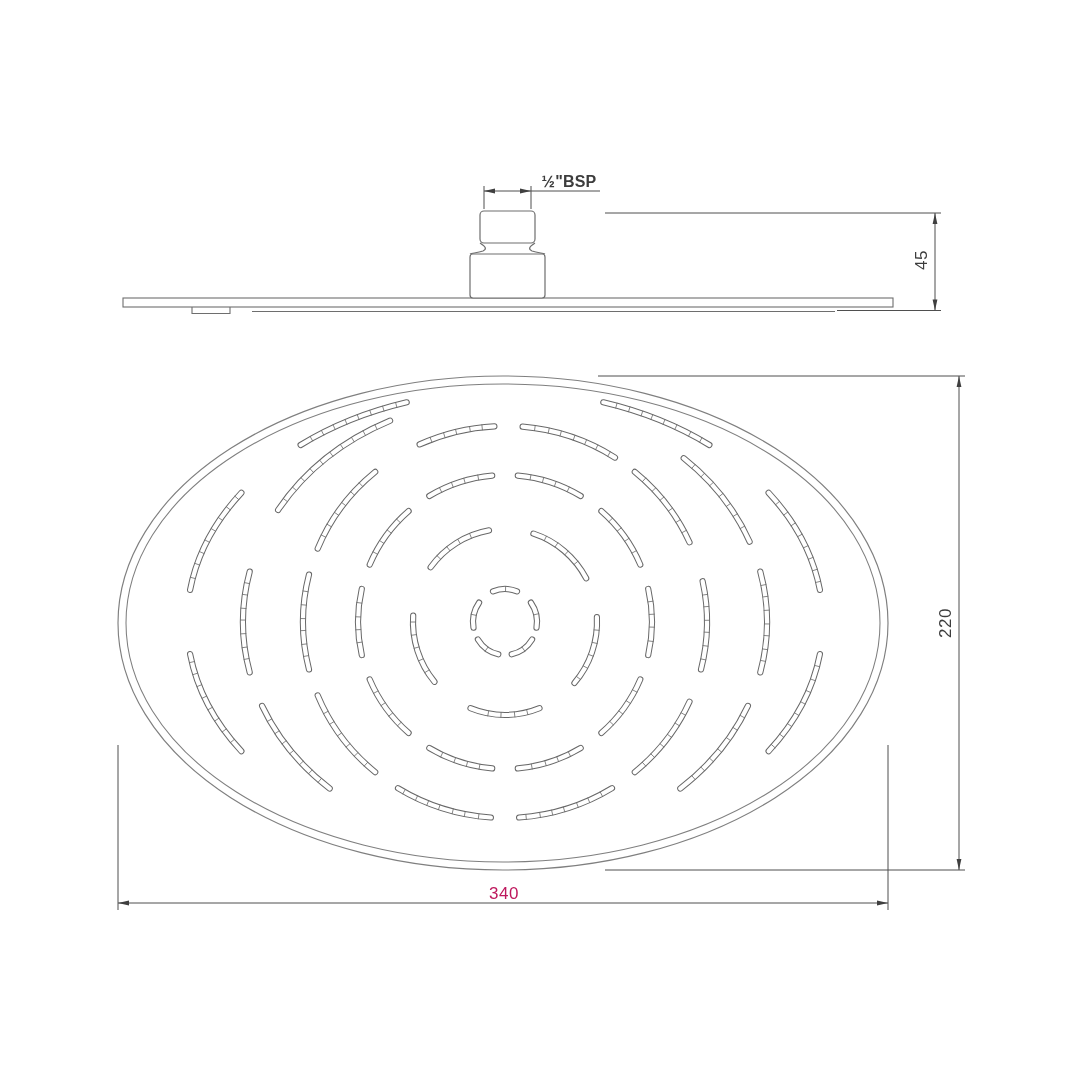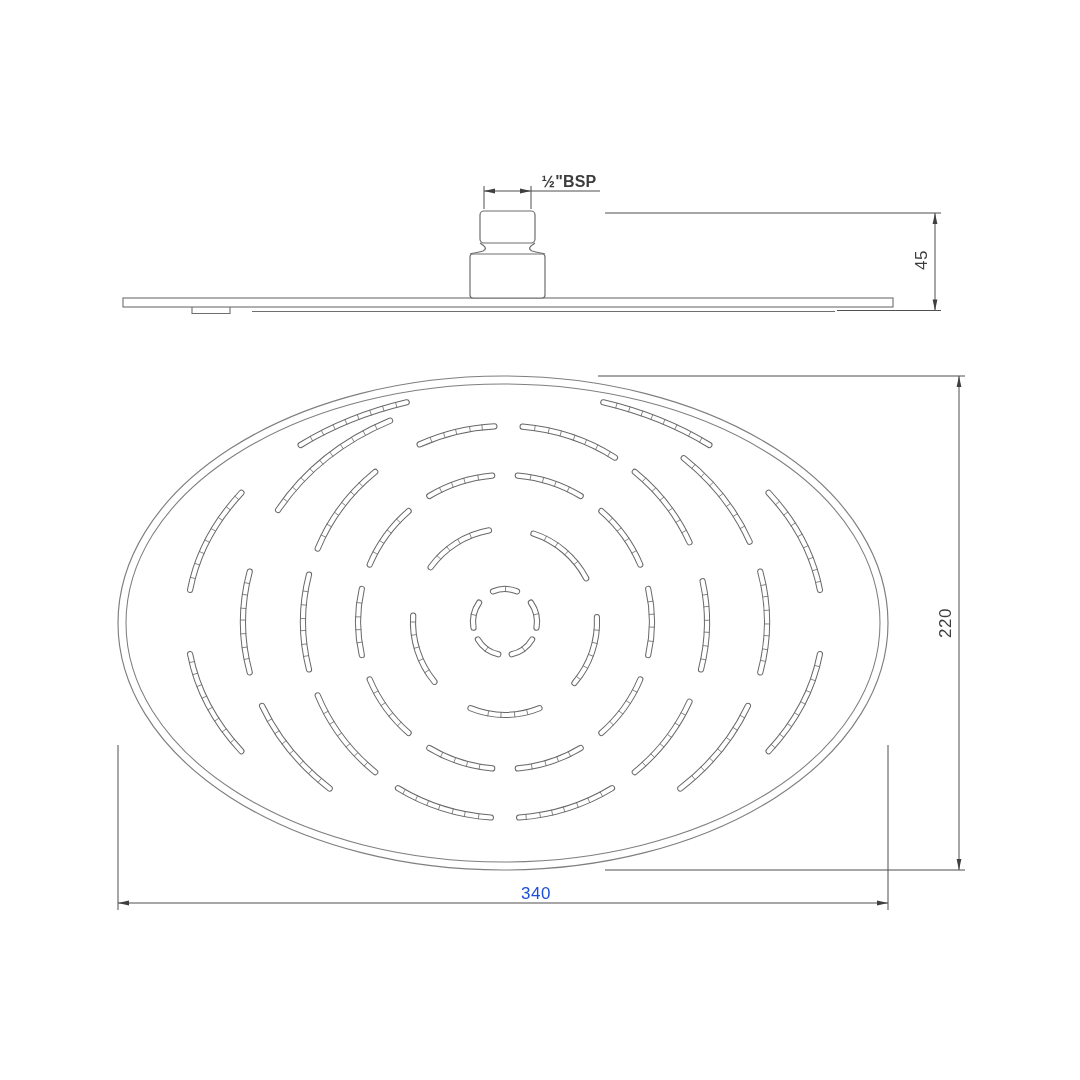--- a/index.html
+++ b/index.html
@@ -391,16 +391,16 @@
         <line x1="959" y1="376" x2="959" y2="870" stroke="#4f4f4f" stroke-width="1"></line>
         <polygon points="959,376 956.6,387 961.4,387" fill="#3f3f3f"></polygon>
         <polygon points="959,870 956.6,859 961.4,859" fill="#3f3f3f"></polygon>
       </g>
     </svg>
 
   <div class="lbl lbl-bsp" style="color: rgb(61, 61, 61);">½"BSP</div>
 
   <div class="lbl rot lbl-45" style="color: rgb(61, 61, 61);">45</div>
 
-  <div class="lbl lbl-340" style="color: #1d4ed8; margin-left: 32px;">340</div>
+  <div class="lbl lbl-340" style="color: #be185d;">340</div>
 
   <div class="lbl rot lbl-220" style="color: rgb(61, 61, 61);">220</div>
 </div>
 
 </body></html>

